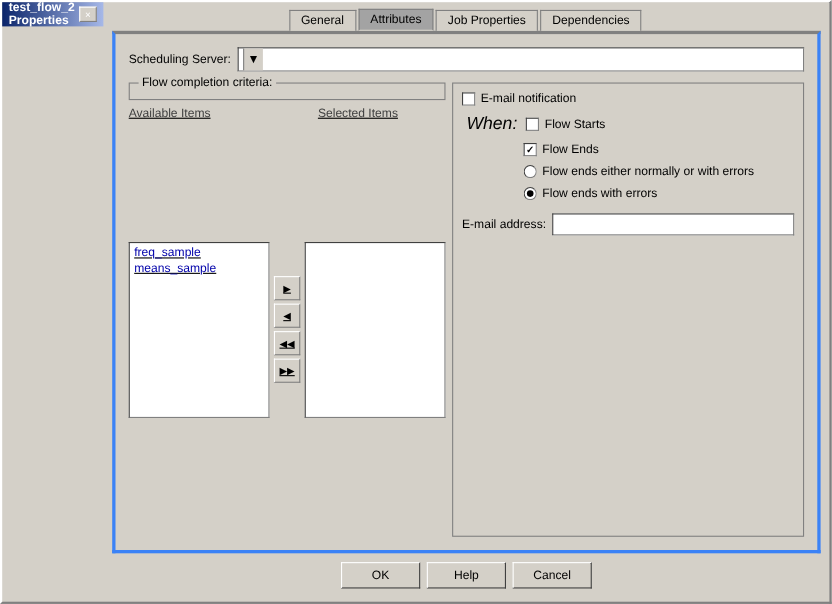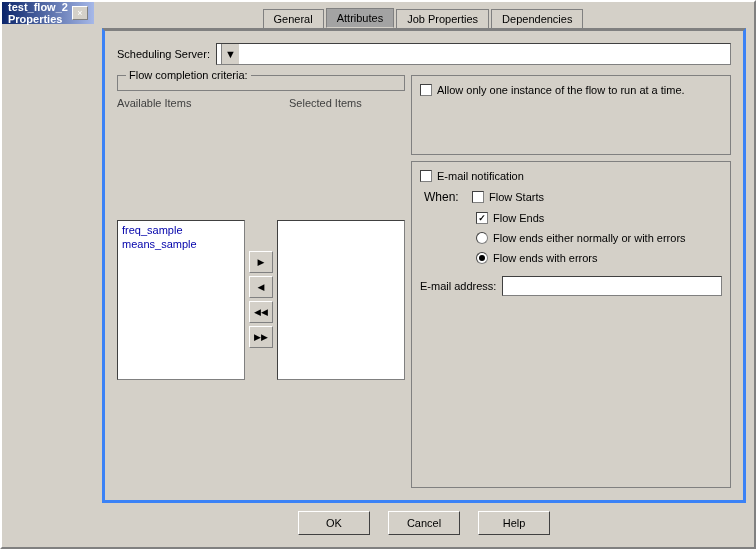--- a/index.html
+++ b/index.html
@@ -142,20 +142,21 @@
       gap: 6px;
       flex: 1;
     }
 
     
     .left-col {
       flex: 1;
       display: flex;
       flex-direction: column;
       gap: 6px;
+      text-decoration: underline;
     }
 
     
     .group-box {
       border: 1px solid #808080;
       padding: 6px 8px 8px 8px;
       position: relative;
       background: #d4d0c8;
     }
 
@@ -319,22 +320,23 @@
     }
 
     .when-row {
       display: flex;
       align-items: center;
       gap: 8px;
       padding-left: 4px;
     }
 
     .when-label {
-      font-size: 12px;
+      font-size: 16px;
       min-width: 40px;
+      font-style: italic;
     }
 
     .email-addr-row {
       display: flex;
       align-items: center;
       gap: 6px;
       margin-top: 4px;
     }
 
     .email-input {
@@ -352,21 +354,21 @@
       padding: 8px;
       height: 80px;
       display: flex;
       align-items: flex-start;
     }
 
     
     .bottom-bar {
       display: flex;
       justify-content: flex-end;
-      gap: 18px;
+      gap: 6px;
       padding: 8px 8px 4px 8px;
     }
 
     .btn {
       width: 72px;
       height: 24px;
       background: #d4d0c8;
       border: 1px solid #ffffff;
       border-right-color: #404040;
       border-bottom-color: #404040;
@@ -441,26 +443,20 @@
                 <div class="arrow-btn">▶▶</div>
               </div>
               <div class="list-box"></div>
             </div>
           </div>
 
         </div>
 
         <div class="right-col">
 
-          <div class="allow-box">
-            <div class="checkbox-item">
-              <div class="checkbox-box"></div>
-              <span>Allow only one instance of the flow to run at a time.</span>
-            </div>
-          </div>
 
           <div class="email-group">
             <div class="email-header">
               <div class="checkbox-box"></div>
               <span>E-mail notification</span>
             </div>
 
             <div class="when-row">
               <span class="when-label">When:</span>
               <div class="checkbox-item">
@@ -492,18 +488,18 @@
               <div class="email-input"></div>
             </div>
           </div>
 
         </div>
       </div>
     </div>
 
     <div class="bottom-bar">
       <div class="btn">OK</div>
+      <div class="btn">Help</div>
       <div class="btn">Cancel</div>
-      <div class="btn">Help</div>
     </div>
 
   </div>
 </div>
 
 </body></html>

